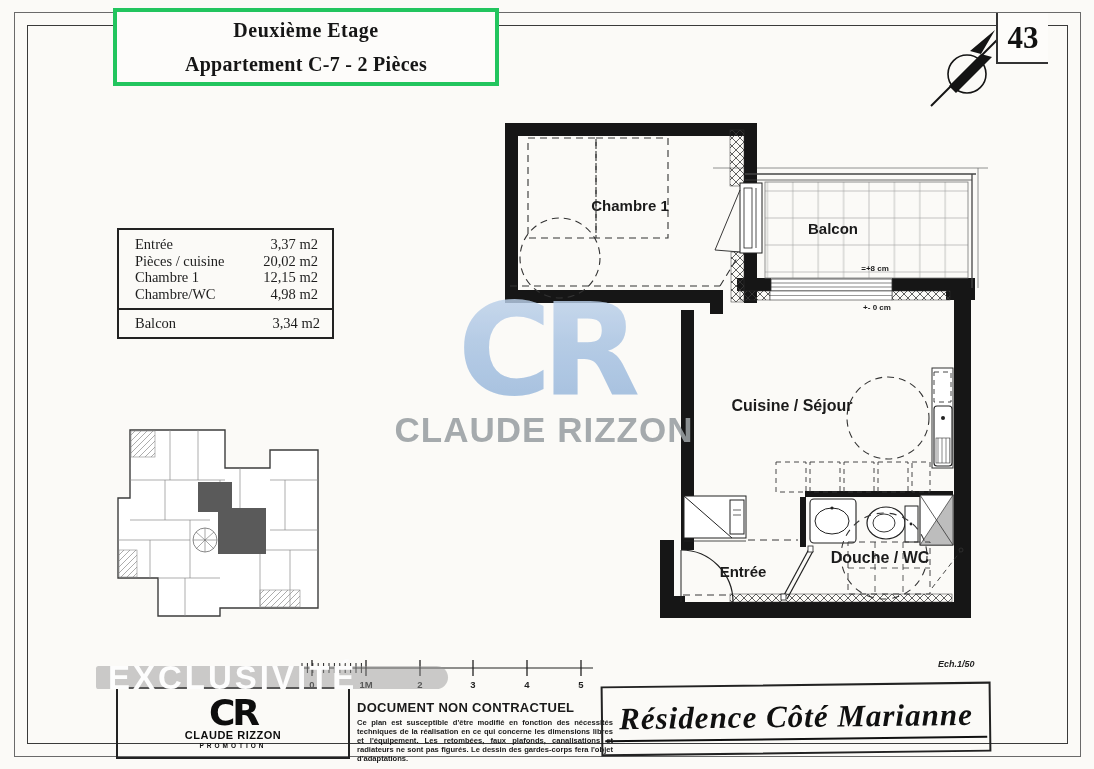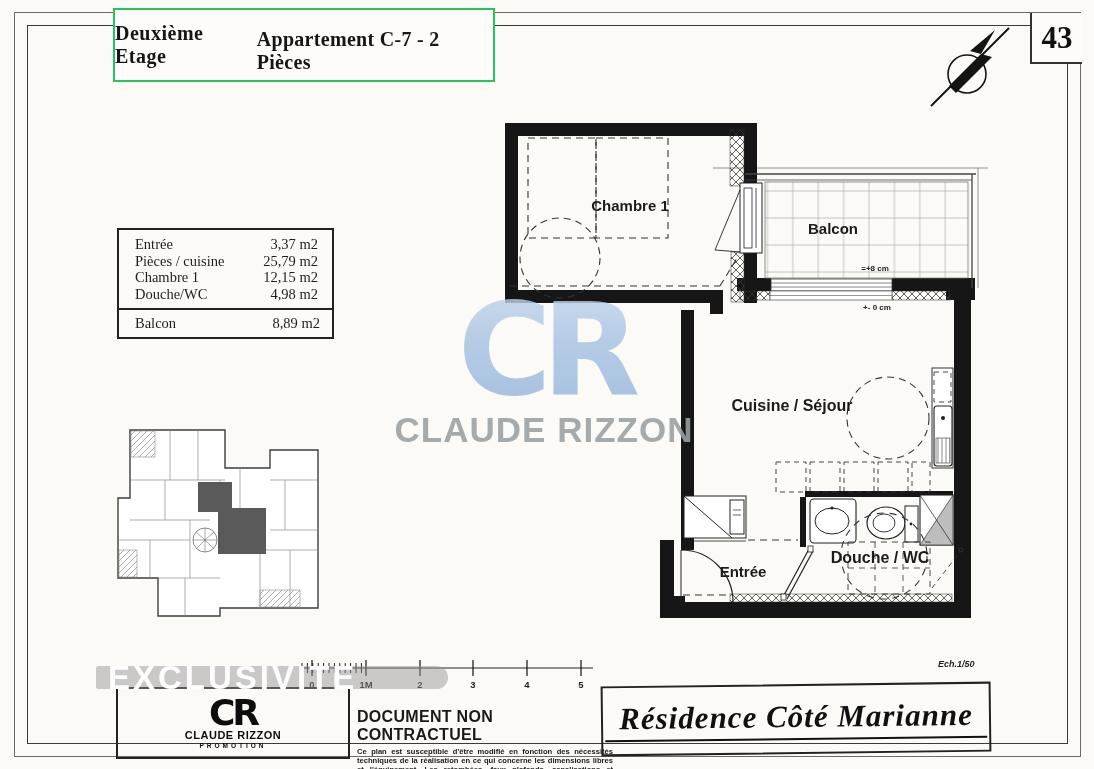--- a/index.html
+++ b/index.html
@@ -3,26 +3,26 @@
 <meta charset="utf-8">
 <style>
   html,body{margin:0;padding:0;}
   body{width:1094px;height:769px;background:#e9e7e2;font-family:"Liberation Sans",sans-serif;}
   #page{position:relative;width:1094px;height:769px;background:#fbfaf7;overflow:hidden;}
 
   .frame-outer{position:absolute;left:14px;top:12px;right:13px;bottom:12px;border:1px solid #6a6a6a;}
   .frame-inner{position:absolute;left:27px;top:25px;right:26px;bottom:25px;border:1.5px solid #3a3a3a;}
 
   .title-box{position:absolute;left:113px;top:8px;width:378px;height:70px;background:#fdfcfa;
-    border:2px solid #22c55e;display:flex;flex-direction:row;justify-content:center;align-items:center;
+    border:4px solid #22c55e;display:flex;flex-direction:column;justify-content:center;align-items:center;
     font-family:"Liberation Serif",serif;color:#161616;z-index:3;}
   .title-box .l1{font-size:20px;font-weight:bold;letter-spacing:.5px;}
   .title-box .l2{font-size:20px;font-weight:bold;letter-spacing:.3px;margin-top:11px;}
 
-  .page-num{position:absolute;left:1030px;top:13px;width:50px;height:49px;background:#fdfcfa;
+  .page-num{position:absolute;left:996px;top:13px;width:50px;height:49px;background:#fdfcfa;
     border-left:2px solid #333;border-bottom:2px solid #333;display:flex;align-items:center;justify-content:center;
     font-family:"Liberation Serif",serif;font-size:31px;font-weight:bold;color:#111;z-index:3;}
 
   .compass{position:absolute;left:923px;top:22px;z-index:2;}
 
   .area-table{position:absolute;left:117px;top:228px;width:213px;border:2px solid #222;
     font-family:"Liberation Serif",serif;color:#1d1d1d;background:transparent;z-index:2;}
   .area-table .sec{border-bottom:2px solid #222;padding:6px 12px 6px 16px;}
   .area-table .sec:last-child{border-bottom:none;}
   .area-table .row{display:flex;justify-content:space-between;font-size:14.5px;line-height:16.5px;}
@@ -49,21 +49,21 @@
   .scalebar{position:absolute;left:240px;top:650px;z-index:2;}
   .scalebar text{font-family:"Liberation Sans",sans-serif;font-weight:bold;fill:#222;font-size:9.5px;}
 
   .logo-box{position:absolute;left:116px;top:687px;width:230px;height:68px;border:2px solid #222;z-index:2;
     display:flex;flex-direction:column;align-items:center;justify-content:center;color:#0d0d0d;}
   .logo-box .mono{font-size:36px;font-weight:900;letter-spacing:-3px;line-height:32px;font-family:"DejaVu Sans",sans-serif;}
   .logo-box .name{font-size:11px;font-weight:900;letter-spacing:.5px;}
   .logo-box .sub{font-size:6.5px;font-weight:bold;letter-spacing:3px;margin-top:1px;}
 
   .disclaimer{position:absolute;left:357px;top:692px;width:256px;z-index:2;color:#1a1a1a;}
-  .disclaimer h4{margin:16px 0 3px 0;font-size:16px;font-weight:bold;letter-spacing:.3px;}
+  .disclaimer h4{margin:8px 0 3px 0;font-size:13px;font-weight:bold;letter-spacing:.3px;}
   .disclaimer p{margin:0;font-size:7.6px;font-weight:600;line-height:1.2;text-align:justify;}
 
   .residence{position:absolute;left:601px;top:684px;width:386px;height:66px;border:2px solid #222;z-index:2;
     display:flex;align-items:center;justify-content:center;transform:rotate(-0.7deg);background:transparent;}
   .residence span{font-family:"Liberation Serif",serif;font-style:italic;font-weight:bold;font-size:31px;
     color:#101010;border-bottom:2.5px solid #101010;padding:0 14px 3px 14px;letter-spacing:1px;}
 
   .ech{position:absolute;left:938px;top:659px;font-size:9px;font-style:italic;font-weight:bold;color:#222;z-index:2;}
 </style>
 </head>
@@ -88,34 +88,34 @@
   </svg>
 
   <div class="area-table">
     <div class="sec">
       <div class="row">
         <span>Entrée</span>
         <span class="val">3,37 m2</span>
       </div>
       <div class="row">
         <span>Pièces / cuisine</span>
-        <span class="val">25,79 m2</span>
+        <span class="val">20,02 m2</span>
       </div>
       <div class="row">
         <span>Chambre 1</span>
         <span class="val">12,15 m2</span>
       </div>
       <div class="row">
-        <span>Douche/WC</span>
+        <span>Chambre/WC</span>
         <span class="val">4,98 m2</span>
       </div>
     </div>
     <div class="sec balc">
       <span>Balcon</span>
-      <span class="val">8,89 m2</span>
+      <span class="val">3,34 m2</span>
     </div>
   </div>
 
   <svg class="key-plan" width="215" height="205" viewBox="0 0 215 205">
     <defs>
       <pattern id="mh" width="6" height="6" patternUnits="userSpaceOnUse">
         <path d="M0,6 L6,0 M-1,1 L1,-1 M5,7 L7,5" stroke="#8a8a8a" stroke-width="0.7"></path>
       </pattern>
     </defs>
     <path d="M 20,10 L 115,10 L 115,48 L 160,48 L 160,30 L 208,30 L 208,188 L 110,188 L 110,196 L 48,196 L 48,158 L 8,158 L 8,78 L 20,78 Z" fill="#ffffff" stroke="#3d3d3d" stroke-width="1.4"></path>

